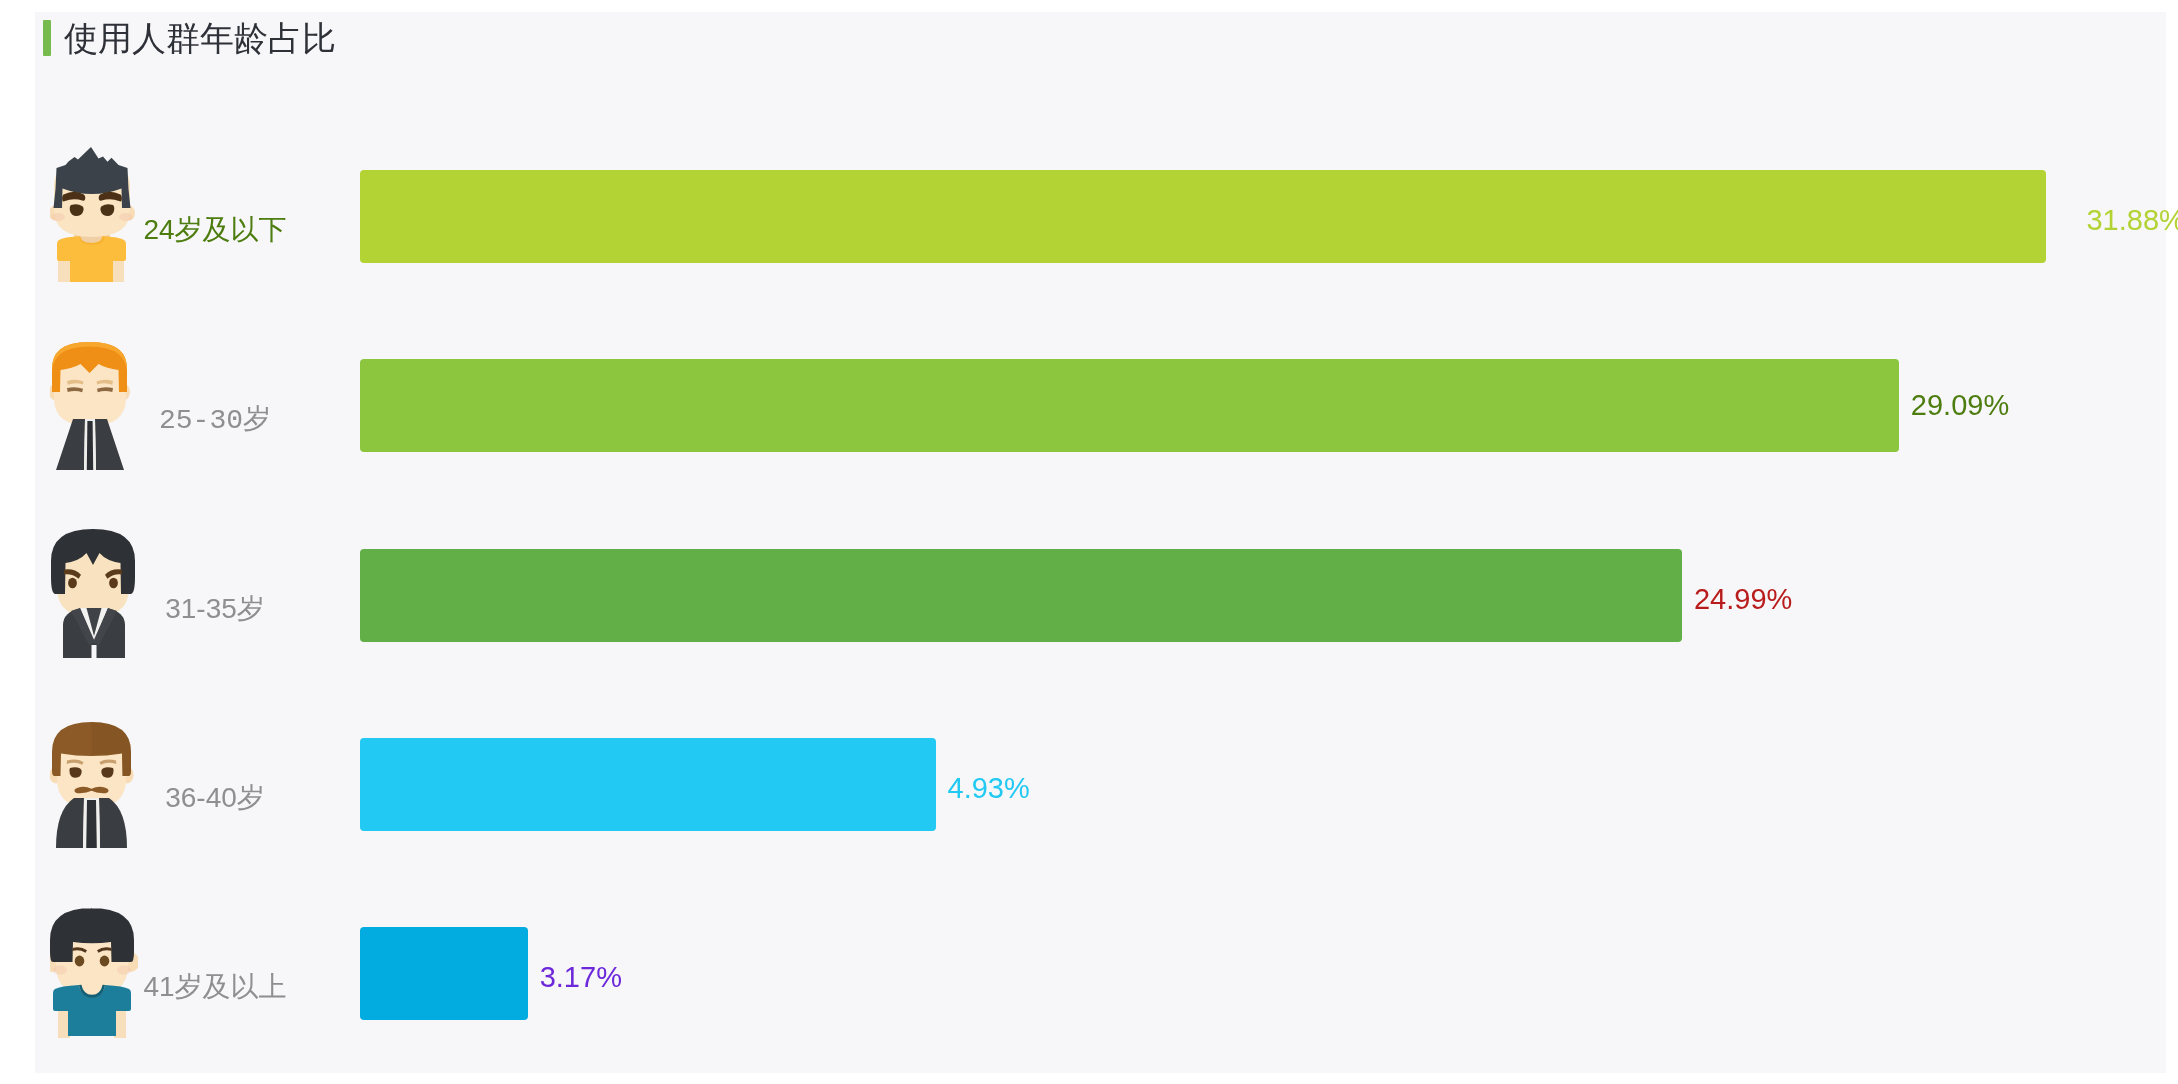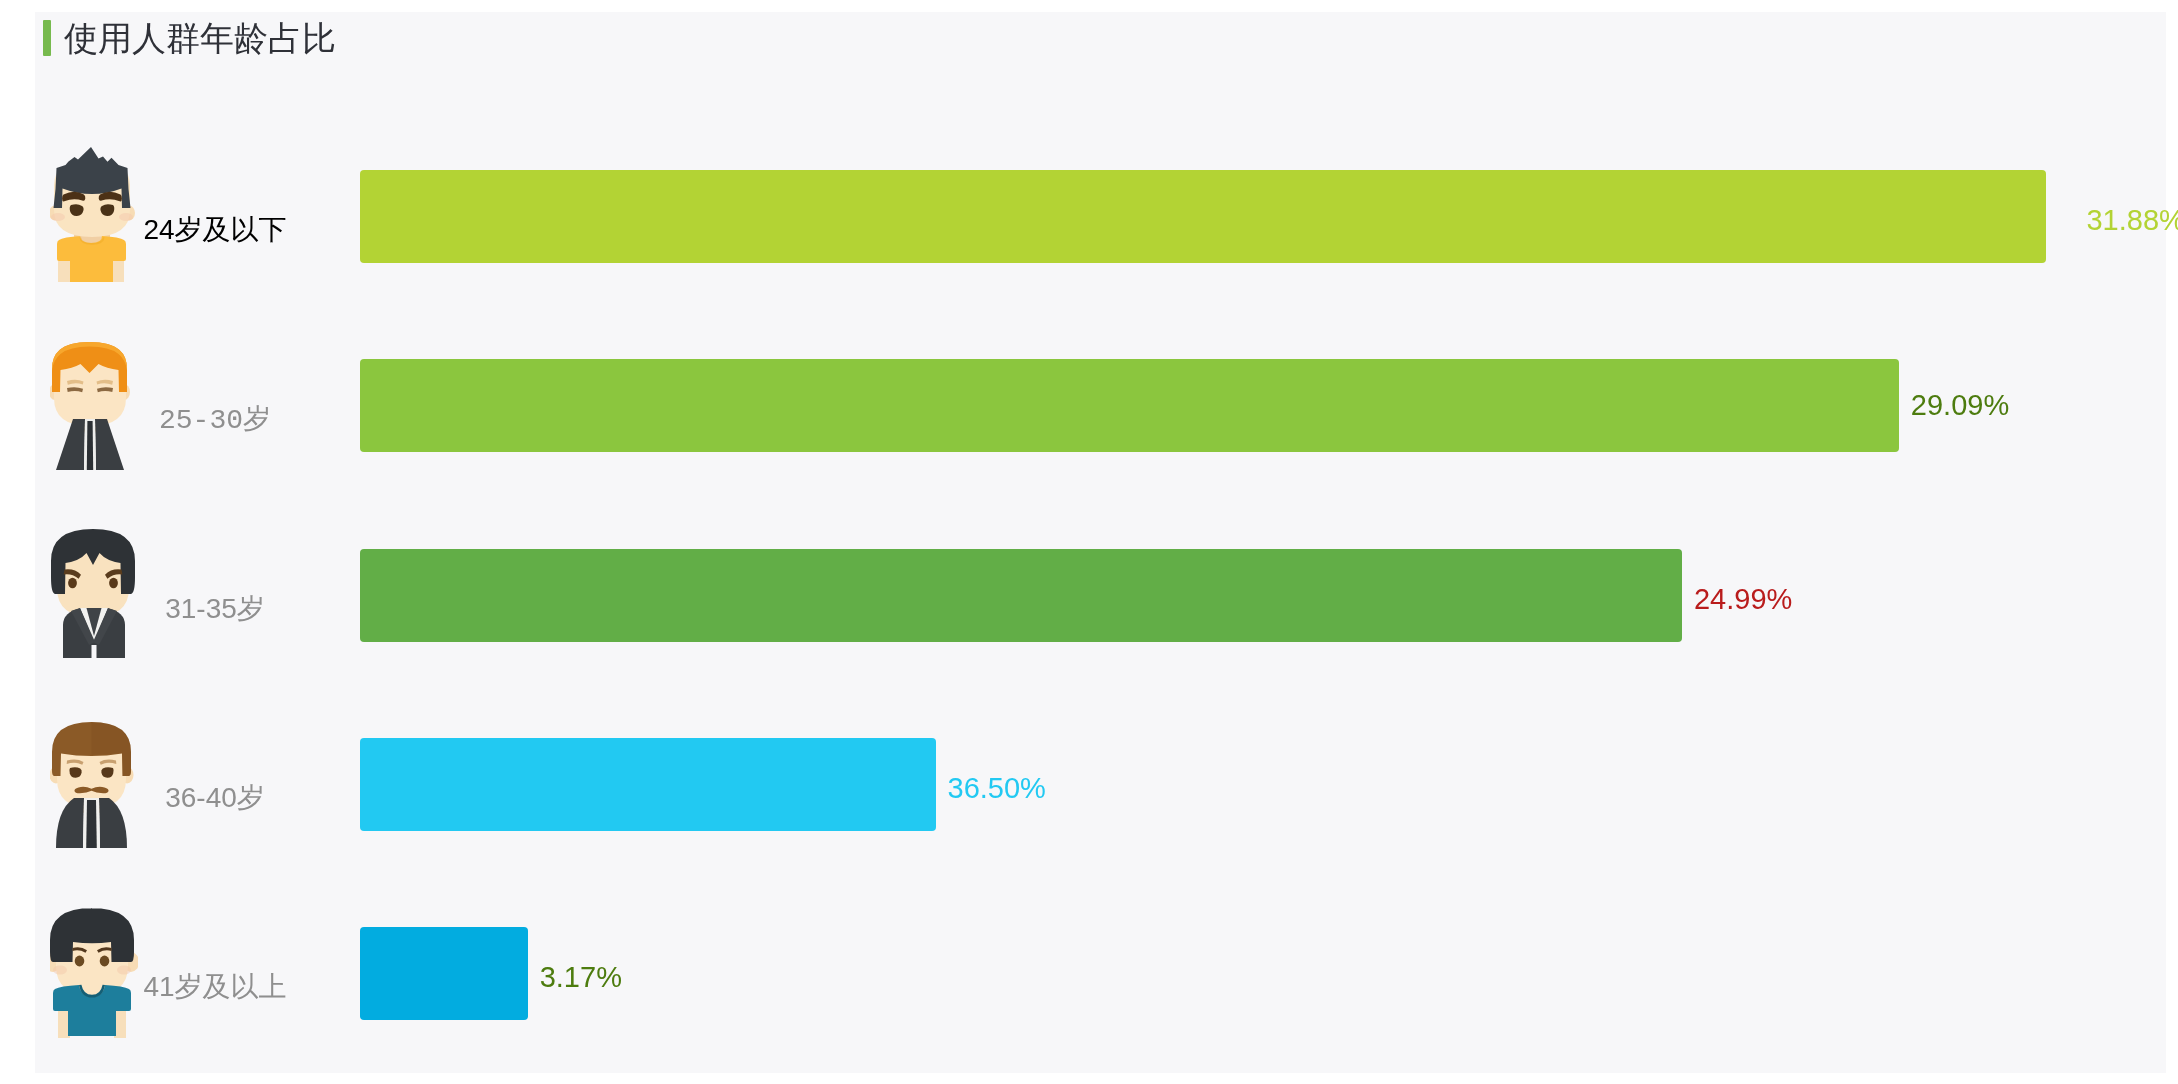--- a/index.html
+++ b/index.html
@@ -45,21 +45,21 @@
              Q57 47 42 47 Q27 47 12.5 41.5 L12 61 L3.5 61 L5.5 42 L6.5 21
              L15.5 18 L18.5 14.5 L24.5 10.1 L28 12.5z"></path>
     <path fill="#4c3116" d="M13.5 47.5 q11 -5.5 20 -0.3 q2.2 1.3 1.8 4.4 q-0.4 3 -3 2 q-8.4 -3.2 -18 0.6 q-2.2 0.9 -2.2 -2.8 q0 -2.8 1.4 -3.9z"></path>
     <path fill="#4c3116" d="M70.5 47.5 q-11 -5.5 -20 -0.3 q-2.2 1.3 -1.8 4.4 q0.4 3 3 2 q8.4 -3.2 18 0.6 q2.2 0.9 2.2 -2.8 q0 -2.8 -1.4 -3.9z"></path>
     <path fill="#4a3217" d="M21 58 q6.5 -2.1 11 0.9 q2.2 1.5 1.4 4.6 q-1.3 5.3 -6.5 5.5 q-5.4 0.2 -6.8 -4.7 q-1.1 -4.4 0.9 -6.3z"></path>
     <path fill="#4a3217" d="M63 58 q-6.5 -2.1 -11 0.9 q-2.2 1.5 -1.4 4.6 q1.3 5.3 6.5 5.5 q5.4 0.2 6.8 -4.7 q1.1 -4.4 -0.9 -6.3z"></path>
     <path fill="#fcbc3c" d="M31 89 q-18 1 -22 4 q-2 1 -2 4 v15 q0 2 2 2 h11 v21 h43 v-21 h11 q2 0 2 -2 v-15 q0 -3 -2 -4 q-4 -3 -22 -4 q0 7 -11 7 q-11 0 -11 -7z"></path>
     <path fill="#f0a922" opacity=".5" d="M31 90.2 q0.8 5.8 11 5.8 q10.2 0 11 -5.8 l1.5 0.3 q-0.8 7.2 -12.5 7.2 q-11.7 0 -12.5 -7.2z"></path>
   </g>
 </svg>
-          <div class="cat-label" style="left: 180px; top: 218px; color: #000000; text-align: right;">24岁及以下</div>
+          <div class="cat-label" style="left: 180px; top: 218px; color: #4d7c0f; text-align: right;">24岁及以下</div>
           <div class="bar" style="left: 325px; top: 158px; width: 1686.45px; height: 93px; background: rgb(179, 211, 52);"></div>
           <div class="bar-value" style="left: 2023.45px; top: 207.5px; color: rgb(179, 211, 52); margin-left: 28px;">31.88%</div>
         </div>
         <div class="row">
           <svg viewBox="0 0 88 140" class="avatar" width="88" height="140" style="left: 15px; top: 324px;">
   <g>
     <ellipse cx="5" cy="56" rx="6" ry="8" fill="#f7dcb5"></ellipse>
     <ellipse cx="74" cy="56" rx="6" ry="8" fill="#f7dcb5"></ellipse>
     <path fill="#f3d3a9" d="M24 72 h32 v24 h-32z"></path>
     <path fill="#fbe5c4" d="M4 36 q0 -24 36 -24 q36 0 36 24 v26 q0 28 -36 28 q-36 0 -36 -28z"></path>
@@ -116,21 +116,21 @@
     <path fill="#57381a" d="M63 53 q-6 -2 -10.2 0.6 q-2 1.3 -1.4 4.2 q1.1 4.8 5.8 5 q4.8 0.2 6 -4.2 q1 -4 -0.2 -5.6z"></path>
     <path fill="#8b5a27" d="M41.5 73.8 q-6.5 -3.2 -13 -1.4 q-4.5 1.2 -4 3.6 q0.5 2.4 5.5 2.3 q7 -0.3 11.5 -2.6 q4.5 2.3 11.5 2.6 q5 0.1 5.5 -2.3 q0.5 -2.4 -4 -3.6 q-6.5 -1.8 -13 1.4z"></path>
     <path fill="#3a3e42" d="M24 83 L34 83 L33 133 L6 133 q0 -38 18 -50z"></path>
     <path fill="#3a3e42" d="M59 83 L49 83 L50 133 L77 133 q0 -38 -18 -50z"></path>
     <path fill="#f0f0ee" d="M34 83 h15 l1 50 h-17z"></path>
     <path fill="#2e3236" d="M37 85 h9 l0.8 48 h-10.6z"></path>
   </g>
 </svg>
           <div class="cat-label" style="left: 180px; top: 786px; color: rgb(143, 143, 143);">36-40岁</div>
           <div class="bar" style="left: 325px; top: 726px; width: 575.552px; height: 93px; background: rgb(34, 201, 242);"></div>
-          <div class="bar-value" style="left: 912.552px; top: 775.5px; color: rgb(34, 201, 242);">36.50%</div>
+          <div class="bar-value" style="left: 912.552px; top: 775.5px; color: rgb(34, 201, 242);">4.93%</div>
         </div>
         <div class="row">
           <svg viewBox="0 0 88 140" class="avatar" width="88" height="140" style="left: 15px; top: 892px;">
   <g>
     <path fill="#f7dfbb" d="M8 100 h12 v34 h-12z"></path>
     <path fill="#f7dfbb" d="M64 100 h12 v34 h-12z"></path>
     <ellipse cx="3" cy="58" rx="8" ry="10" fill="#f7dcb5"></ellipse>
     <ellipse cx="81" cy="58" rx="8" ry="10" fill="#f7dcb5"></ellipse>
     <path fill="#f3d3a9" d="M26 72 h32 v24 h-32z"></path>
     <path fill="#fbe5c4" d="M6 36 q0 -23 36 -23 q36 0 36 23 v26 q0 29 -36 29 q-36 0 -36 -29z"></path>
@@ -140,17 +140,17 @@
     <path fill="#53381d" d="M22.5 44 q8 -2.4 14.5 2.2 l-1.5 2.6 q-6.4 -3.8 -13 -1.8z"></path>
     <path fill="#53381d" d="M61.5 44 q-8 -2.4 -14.5 2.2 l1.5 2.6 q6.4 -3.8 13 -1.8z"></path>
     <ellipse cx="29.5" cy="57" rx="4.8" ry="5.4" fill="#6b4a22"></ellipse>
     <ellipse cx="54.5" cy="57" rx="4.8" ry="5.4" fill="#6b4a22"></ellipse>
     <path fill="#1d7e9c" d="M29 81 q-19 1 -24 4 q-2 1 -2 4 v16 q0 2 2 2 h13 v25 h48 v-25 h13 q2 0 2 -2 v-16 q0 -3 -2 -4 q-5 -3 -24 -4 q-2 12 -13 12 q-11 0 -13 -12z"></path>
     <path fill="#145f76" d="M29 81 l2.4 -0.3 q2 10 10.6 10 q8.6 0 10.6 -10 l2.4 0.3 q-2 12.6 -13 12.6 q-11 0 -13 -12.6z"></path>
   </g>
 </svg>
           <div class="cat-label" style="left: 180px; top: 975px; color: rgb(143, 143, 143);">41岁及以上</div>
           <div class="bar" style="left: 325px; top: 915px; width: 167.693px; height: 93px; background: rgb(2, 172, 224);"></div>
-          <div class="bar-value" style="left: 504.693px; top: 964.5px; color: #4d7c0f;">3.17%</div>
+          <div class="bar-value" style="left: 504.693px; top: 964.5px; color: #6d28d9;">3.17%</div>
         </div>
       </div>
 </div>
 </div>
 
 </body></html>

